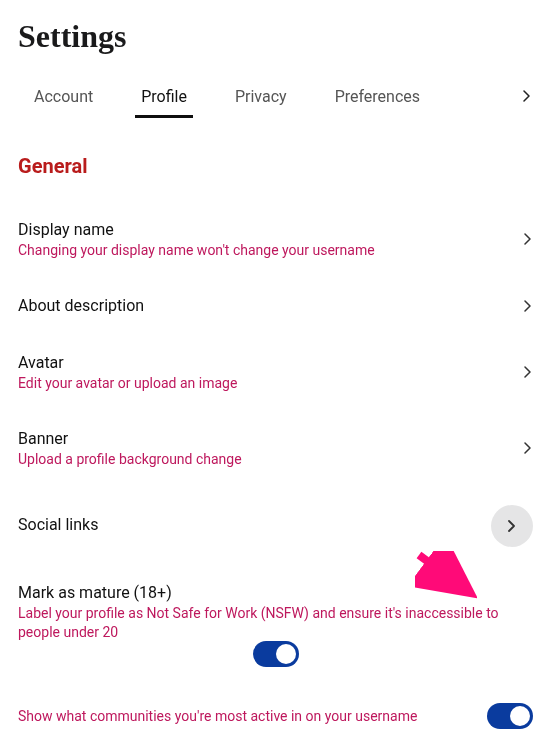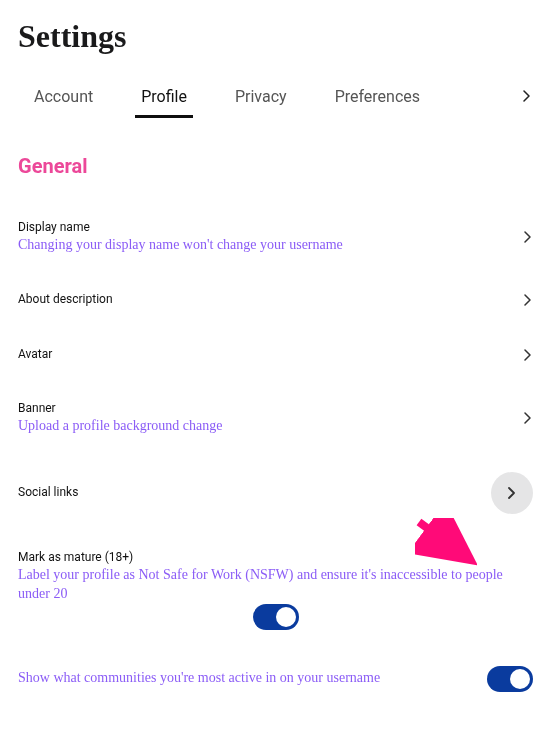--- a/index.html
+++ b/index.html
@@ -55,44 +55,43 @@
     .tabs-chevron {
       font-size: 18px;
       color: #222;
       cursor: pointer;
       padding-bottom: 10px;
     }
     .section-title {
       font-size: 20px;
       font-weight: 700;
       margin-bottom: 28px;
-      color: #ec4899;
+      color: #b91c1c;
     }
     .setting-row {
       display: flex;
       align-items: center;
       justify-content: space-between;
       padding: 14px 0 22px 0;
       cursor: pointer;
     }
     .setting-text {
       flex: 1;
       padding-right: 18px;
     }
     .setting-label {
-      font-size: 12px;
+      font-size: 16px;
       color: #111;
       font-weight: 400;
       margin-bottom: 2px;
     }
     .setting-desc {
       font-size: 14px;
-      color: #8b5cf6;
+      color: #be185d;
       line-height: 1.35;
-      font-family: Liberation Serif, serif;
     }
     .chevron {
       font-size: 16px;
       color: #333;
       flex-shrink: 0;
     }
     .chevron-circle {
       width: 42px;
       height: 42px;
       border-radius: 50%;
@@ -164,20 +163,21 @@
   <div class="chevron">
     <svg width="10" height="12" viewBox="0 0 10 12">
         <path d="M2 1 L7 6 L2 11" stroke="#333" stroke-width="1.5" fill="none" stroke-linecap="round" stroke-linejoin="round"></path>
       </svg>
   </div>
 </div>
 
 <div class="setting-row">
   <div class="setting-text">
     <div class="setting-label">Avatar</div>
+    <div class="setting-desc">Edit your avatar or upload an image</div>
   </div>
   <div class="chevron">
     <svg width="10" height="12" viewBox="0 0 10 12">
         <path d="M2 1 L7 6 L2 11" stroke="#333" stroke-width="1.5" fill="none" stroke-linecap="round" stroke-linejoin="round"></path>
       </svg>
   </div>
 </div>
 
 <div class="setting-row">
   <div class="setting-text">

